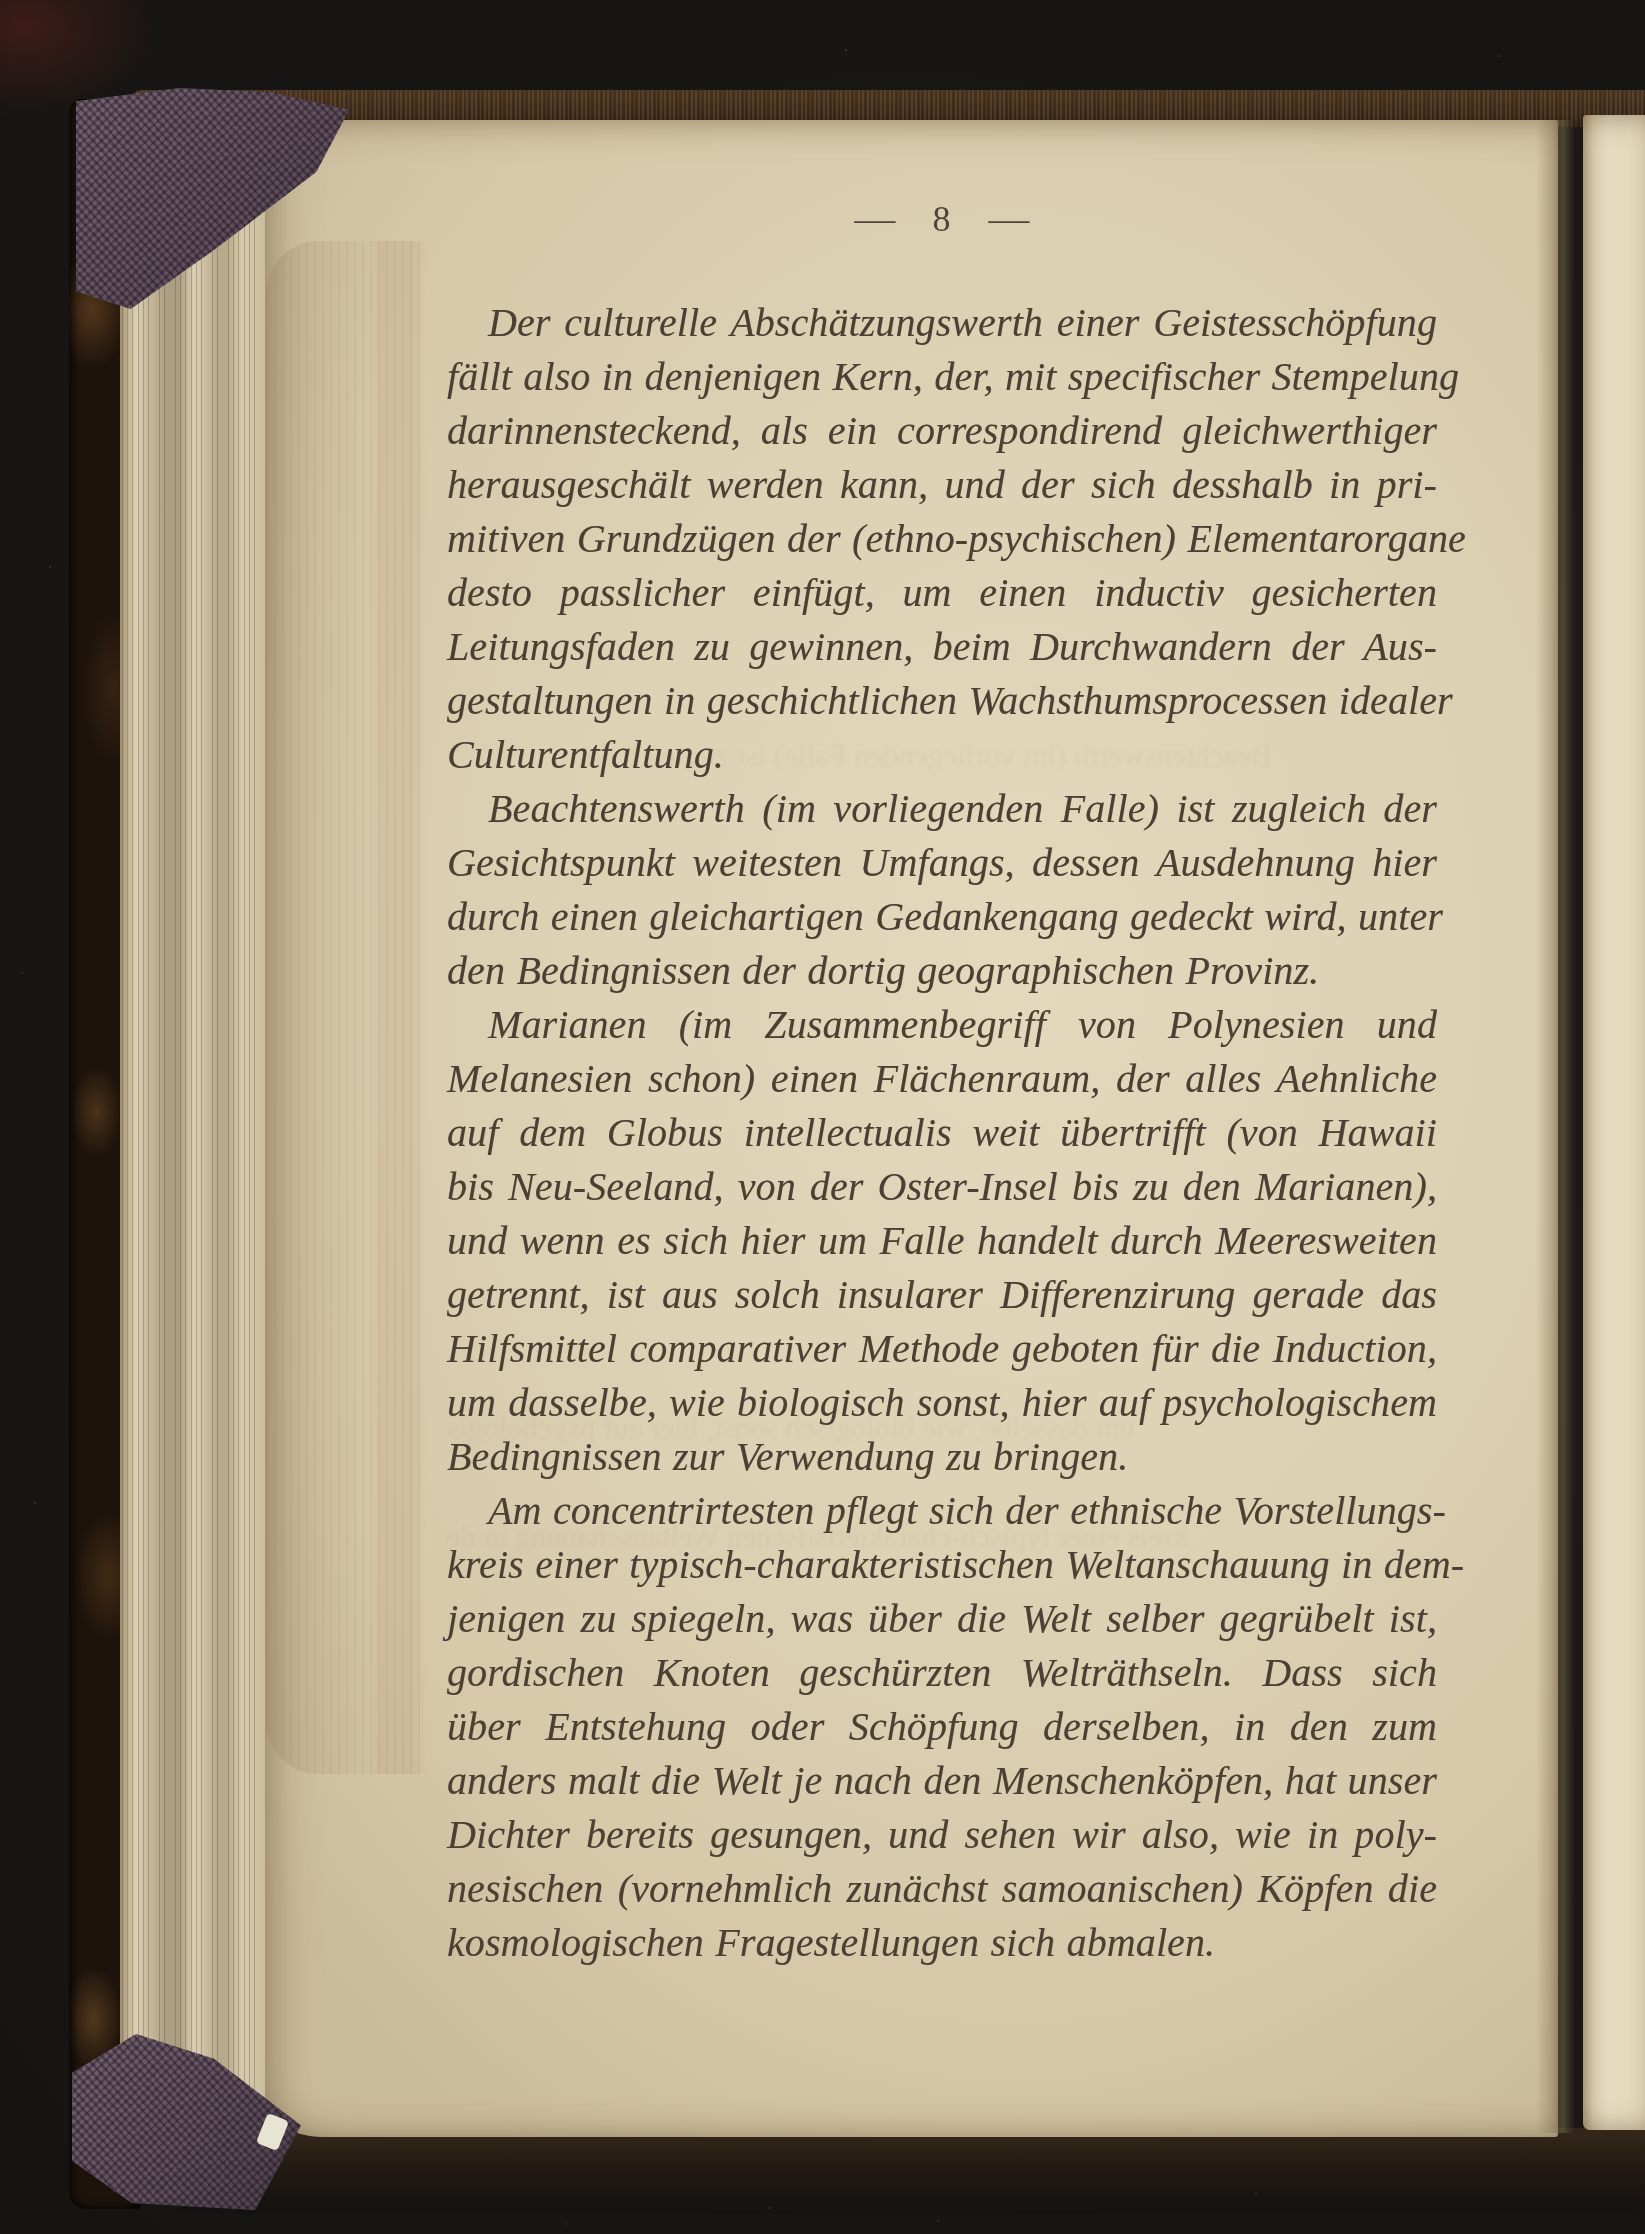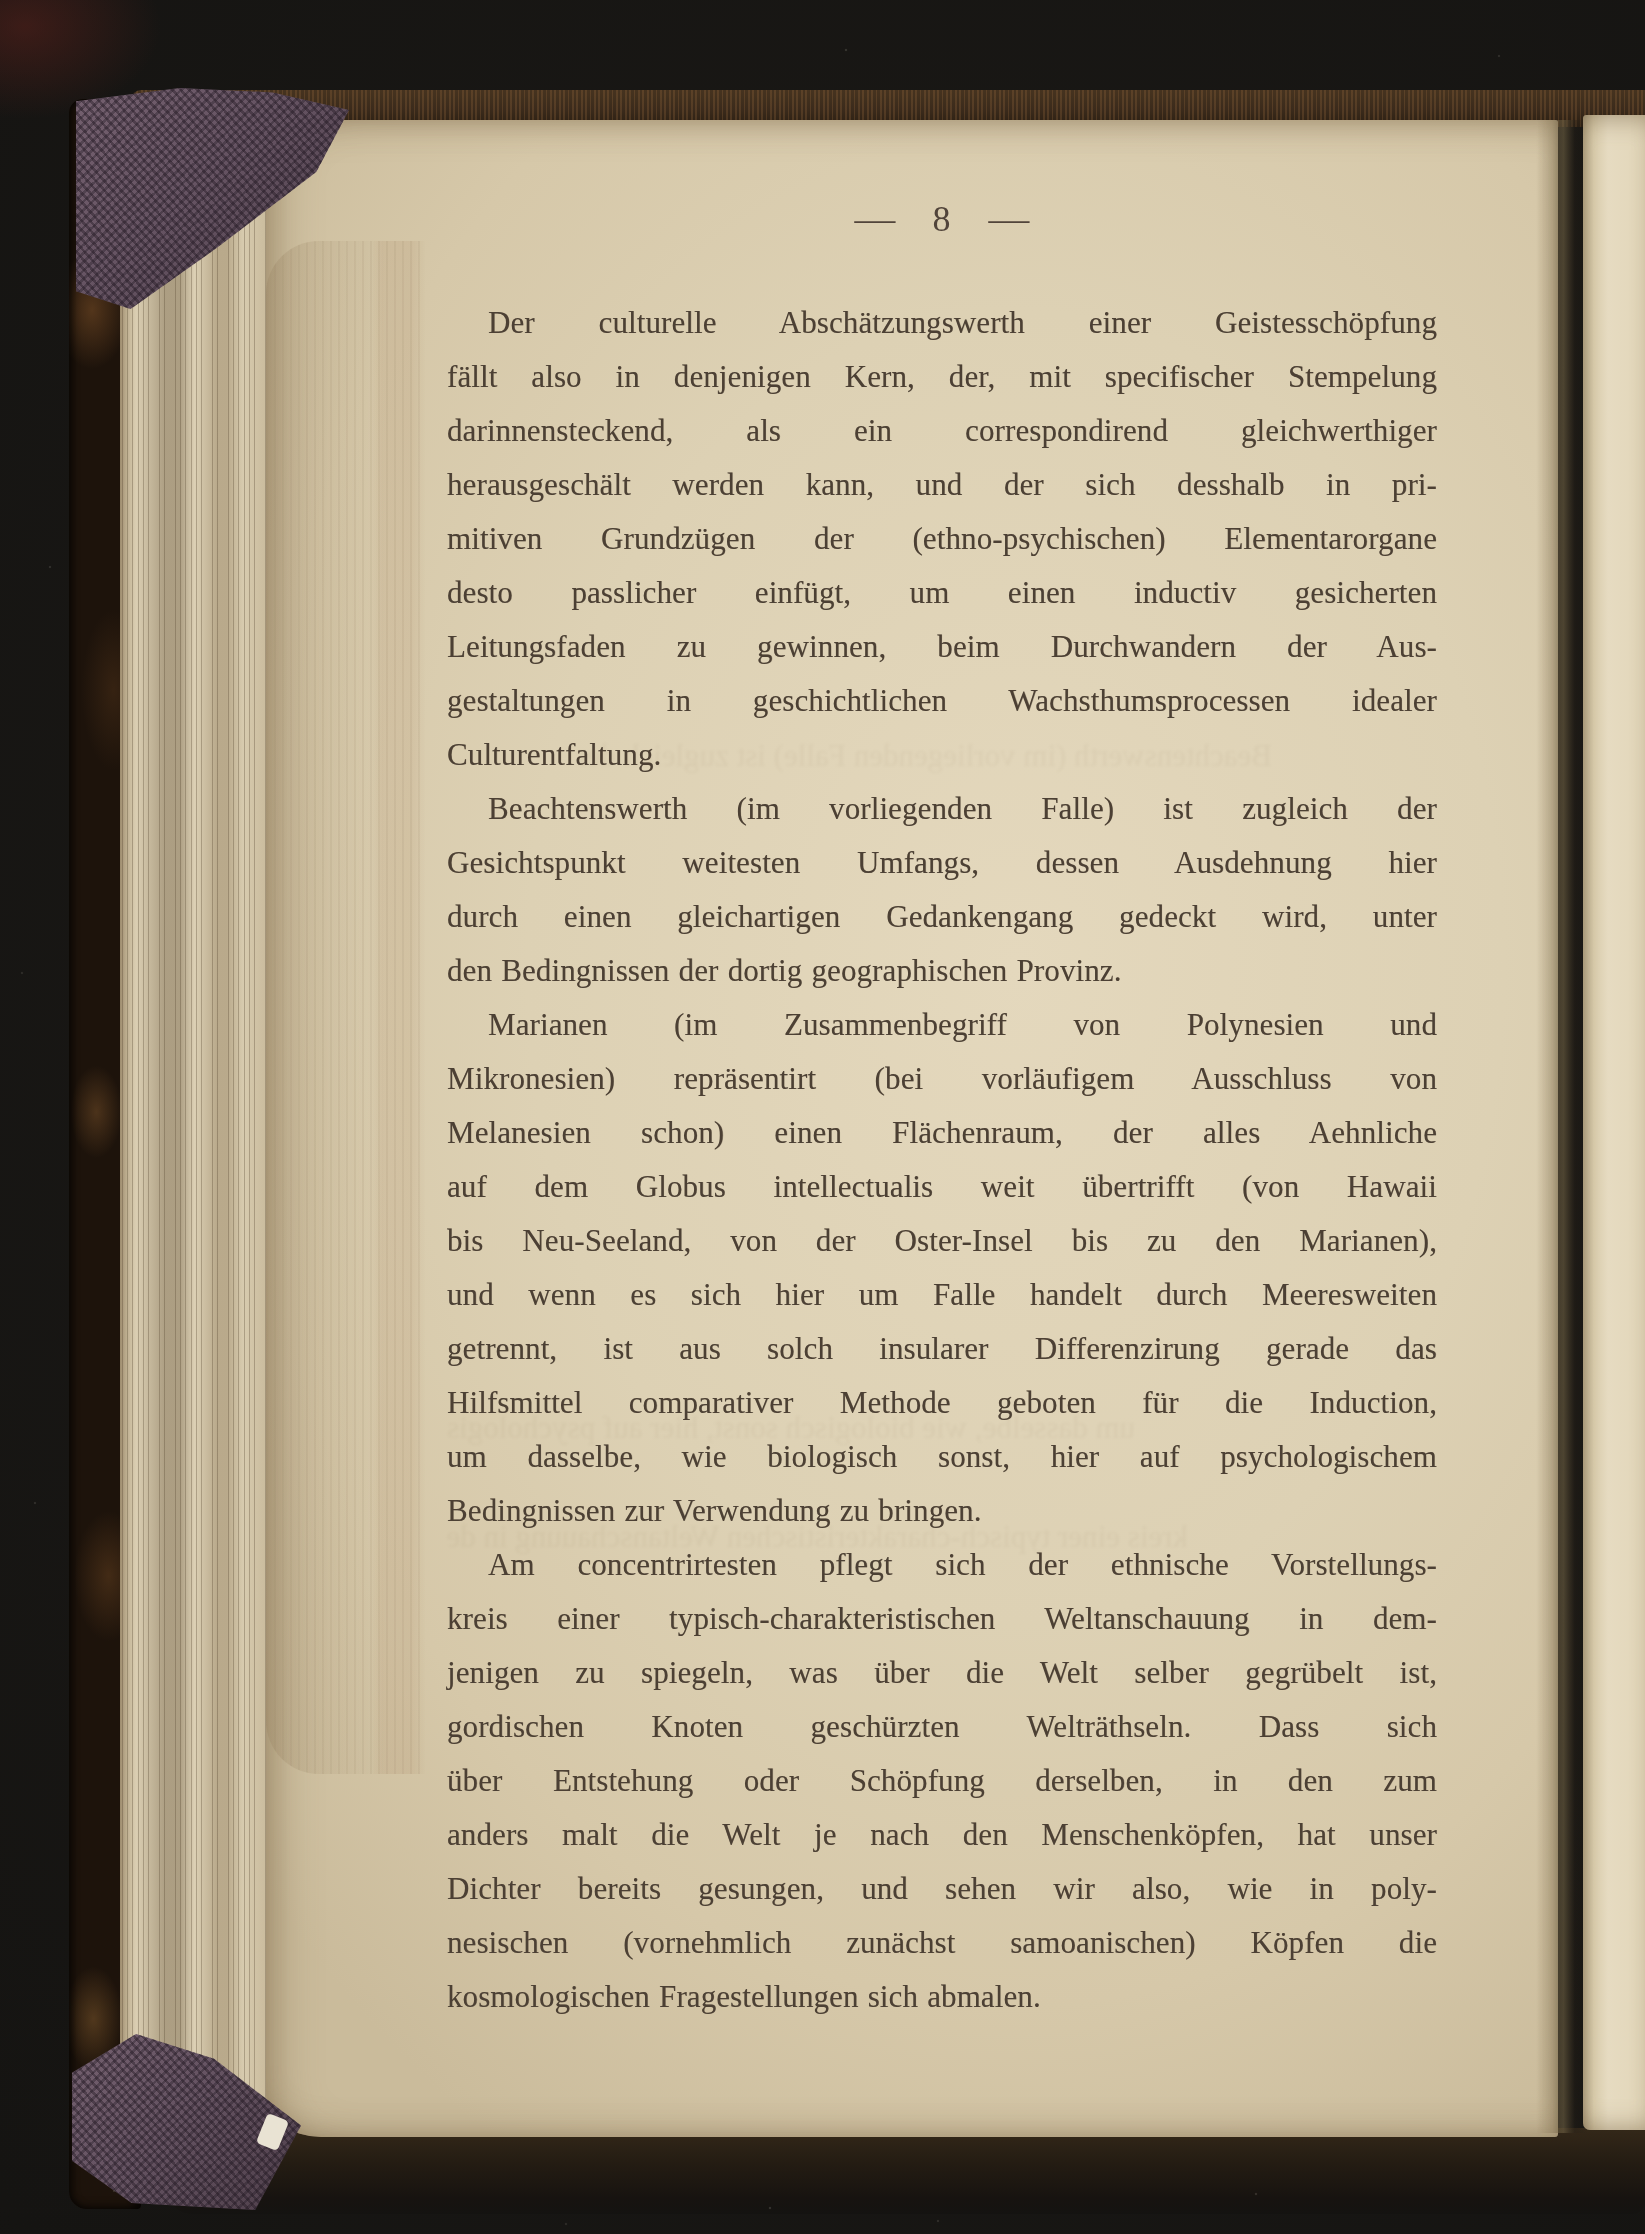--- a/index.html
+++ b/index.html
@@ -96,23 +96,24 @@
   }
   .page-header {
     position: absolute; left: 181px; top: 76px; width: 990px; height: 46px;
     display: flex; justify-content: center; align-items: center; gap: 41px;
     color: #51443a; font-size: 34px;
   }
   .page-header .dash { display: inline-block; transform: scaleX(1.2); }
   .page-header .num { font-size: 36px; letter-spacing: 0.9px; }
   .textblock {
     position: absolute; left: 181px; top: 176px; width: 990px;
-    font-size: 31px; line-height: 54px; color: #4c4034;
+    font-size: 40px; line-height: 54px; color: #4c4034;
     letter-spacing: 0.1px; word-spacing: 1.3px;
     text-shadow: 0.3px 0.4px 0.6px rgba(78,66,52,.38);
+    font-style: italic;
   }
   .line {
     text-align: justify; text-align-last: justify;
     white-space: nowrap; height: 54px;
   }
   .line.indent { text-indent: 41px; }
   .line.para-end { text-align-last: left; }
   .ghost {
     position: absolute; color: #6d5838; opacity: .06;
     filter: blur(1.5px); transform: scaleX(-1);
@@ -165,21 +166,20 @@
         <div class="line">mitiven Grundzügen der (ethno-psychischen) Elementarorgane</div>
         <div class="line">desto passlicher einfügt, um einen inductiv gesicherten</div>
         <div class="line">Leitungsfaden zu gewinnen, beim Durchwandern der Aus-</div>
         <div class="line">gestaltungen in geschichtlichen Wachsthumsprocessen idealer</div>
         <div class="line para-end">Culturentfaltung.</div>
         <div class="line indent">Beachtenswerth (im vorliegenden Falle) ist zugleich der</div>
         <div class="line">Gesichtspunkt weitesten Umfangs, dessen Ausdehnung hier</div>
         <div class="line">durch einen gleichartigen Gedankengang gedeckt wird, unter</div>
         <div class="line para-end">den Bedingnissen der dortig geographischen Provinz.</div>
         <div class="line indent">Marianen (im Zusammenbegriff von Polynesien und</div>
-        <div class="line">Mikronesien) repräsentirt (bei vorläufigem Ausschluss von</div>
         <div class="line">Melanesien schon) einen Flächenraum, der alles Aehnliche</div>
         <div class="line">auf dem Globus intellectualis weit übertrifft (von Hawaii</div>
         <div class="line">bis Neu-Seeland, von der Oster-Insel bis zu den Marianen),</div>
         <div class="line">und wenn es sich hier um Falle handelt durch Meeresweiten</div>
         <div class="line">getrennt, ist aus solch insularer Differenzirung gerade das</div>
         <div class="line">Hilfsmittel comparativer Methode geboten für die Induction,</div>
         <div class="line">um dasselbe, wie biologisch sonst, hier auf psychologischem</div>
         <div class="line para-end">Bedingnissen zur Verwendung zu bringen.</div>
         <div class="line indent">Am concentrirtesten pflegt sich der ethnische Vorstellungs-</div>
         <div class="line">kreis einer typisch-charakteristischen Weltanschauung in dem-</div>

